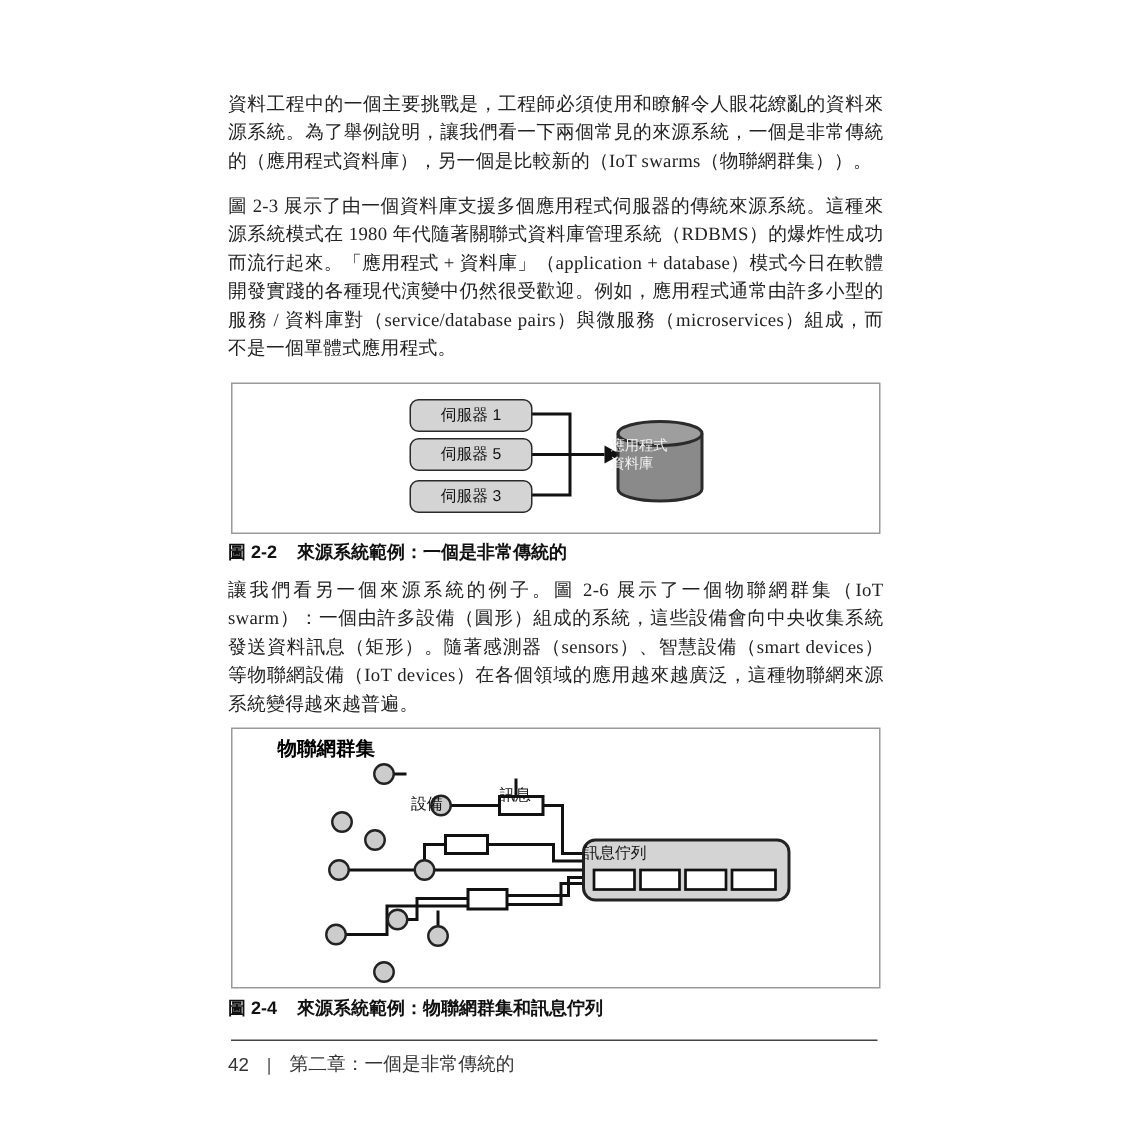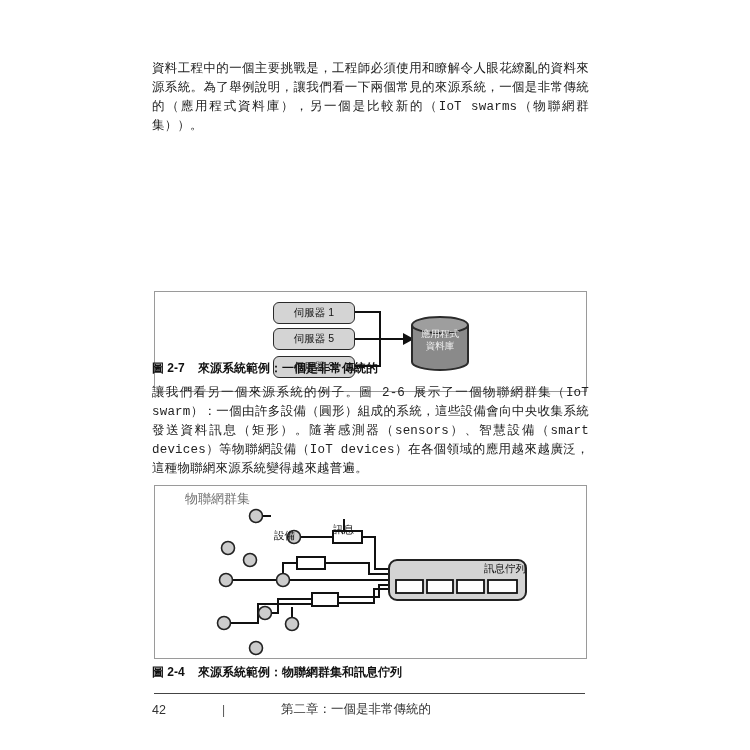--- a/index.html
+++ b/index.html
@@ -1,54 +1,55 @@
 <!DOCTYPE html>
 <html><head>
 <meta charset="utf-8">
 <style>
   html,body{margin:0;padding:0;background:#fff;}
   #page{position:relative;width:750px;height:750px;background:#ffffff;overflow:hidden;
         font-family:"Liberation Serif","DejaVu Serif",serif;color:#1c1c1c;}
   .para{position:absolute;left:152px;width:437px;font-size:12.5px;line-height:19px;
-        text-align:justify;letter-spacing:0.2px;color:#222;font-family:Liberation Mono, monospace;}
+        text-align:justify;letter-spacing:0.2px;color:#222;}
   .figbox{position:absolute;left:154px;width:431px;border:1px solid #9a9a9a;background:#fff;}
   .caption{position:absolute;left:152px;width:437px;
            font-family:"Liberation Sans","DejaVu Sans",sans-serif;
            font-size:12px;font-weight:bold;color:#111;}
   .caption .cap-label{margin-right:10px;}
   .server{position:absolute;left:118px;width:80px;height:20px;background:#d4d4d4;
           border:1.6px solid #2a2a2a;border-radius:6px;display:flex;align-items:center;
           justify-content:center;font-family:"Liberation Sans","DejaVu Sans",sans-serif;
           font-size:10.5px;color:#111;}
-  .dbLabel{position:absolute;left:252px;top:36px;width:66px;text-align:center;
+  .dbLabel{position:absolute;left:252px;top:36px;width:66px;text-align:left;
            font-family:"Liberation Sans","DejaVu Sans",sans-serif;font-size:9.5px;
            line-height:12px;color:#f2f2f2;}
   .svgabs{position:absolute;left:0;top:0;}
   .fig2title{position:absolute;left:30px;top:4px;
              font-family:"Liberation Sans","DejaVu Sans",sans-serif;
-             font-size:13px;font-weight:normal;color:#737373;}
+             font-size:13px;font-weight:bold;color:#000000;}
   .fig2small{position:absolute;font-family:"Liberation Sans","DejaVu Sans",sans-serif;
              font-size:10.5px;color:#111;margin-top:20px;}
-  .queueLabel{position:absolute;left:234px;top:76px;width:137px;text-align:right;
+  .queueLabel{position:absolute;left:234px;top:76px;width:137px;text-align:left;
               font-family:"Liberation Sans","DejaVu Sans",sans-serif;font-size:10.5px;color:#111;}
   #footer-rule{position:absolute;left:154px;top:693px;width:431px;height:1px;background:#444;}
   #footer{position:absolute;left:152px;top:701px;width:437px;
           font-family:"Liberation Sans","DejaVu Sans",sans-serif;font-size:12.5px;color:#333;
-          display:flex;align-items:center;gap:44px;}
+          display:flex;align-items:center;}
   #footer .sep{margin:0 12px;color:#555;font-size:12px;}
 </style>
 </head>
 <body>
 
 <div id="page">
 
   <div class="para" style="top:60px;">資料工程中的一個主要挑戰是，工程師必須使用和瞭解令人眼花繚亂的資料來源系統。為了舉例說明，讓我們看一下兩個常見的來源系統，一個是非常傳統的（應用程式資料庫），另一個是比較新的（IoT swarms（物聯網群集））。</div>
 
+  <div class="para" style="top:128px;">圖 2-3 展示了由一個資料庫支援多個應用程式伺服器的傳統來源系統。這種來源系統模式在 1980 年代隨著關聯式資料庫管理系統（RDBMS）的爆炸性成功而流行起來。「應用程式 + 資料庫」（application + database）模式今日在軟體開發實踐的各種現代演變中仍然很受歡迎。例如，應用程式通常由許多小型的服務 / 資料庫對（service/database pairs）與微服務（microservices）組成，而不是一個單體式應用程式。</div>
 
-  <div class="figbox" style="top:255px;height:99px;margin-top:36px;">
+  <div class="figbox" style="top:255px;height:99px;">
     <svg class="svgabs" width="431" height="99" viewBox="0 0 431 99">
 
       <polyline points="198,20 225,20 225,74 198,74" fill="none" stroke="#111" stroke-width="2"></polyline>
       <line x1="198" y1="47" x2="248" y2="47" stroke="#111" stroke-width="2"></line>
       <polygon points="248,41 248,53 259,47" fill="#111"></polygon>
 
       <path d="M257,33 L257,70 A28,8 0 0 0 313,70 L313,33" fill="#8a8a8a" stroke="#2b2b2b" stroke-width="2"></path>
       <ellipse cx="285" cy="33" rx="28" ry="8" fill="#9e9e9e" stroke="#2b2b2b" stroke-width="2"></ellipse>
     </svg>
     <div class="server" style="top:10px;">
@@ -60,21 +61,21 @@
     <div class="server" style="top:64px;">
       <span>伺服器 3</span>
     </div>
     <div class="dbLabel">
       <div>應用程式</div>
       <div>資料庫</div>
     </div>
   </div>
 
   <div class="caption" style="top:360px;">
-    <span class="cap-label">圖 2-7</span>
+    <span class="cap-label">圖 2-2</span>
     <span>來源系統範例：一個是非常傳統的</span>
   </div>
 
   <div class="para" style="top:384px;">讓我們看另一個來源系統的例子。圖 2-6 展示了一個物聯網群集（IoT swarm）：一個由許多設備（圓形）組成的系統，這些設備會向中央收集系統發送資料訊息（矩形）。隨著感測器（sensors）、智慧設備（smart devices）等物聯網設備（IoT devices）在各個領域的應用越來越廣泛，這種物聯網來源系統變得越來越普遍。</div>
 
   <div class="figbox" style="top:485px;height:172px;">
     <svg class="svgabs" width="431" height="172" viewBox="0 0 431 172">
       <g stroke="#111" stroke-width="2" fill="none">
 
         <line x1="107" y1="30" x2="116" y2="30"></line>

